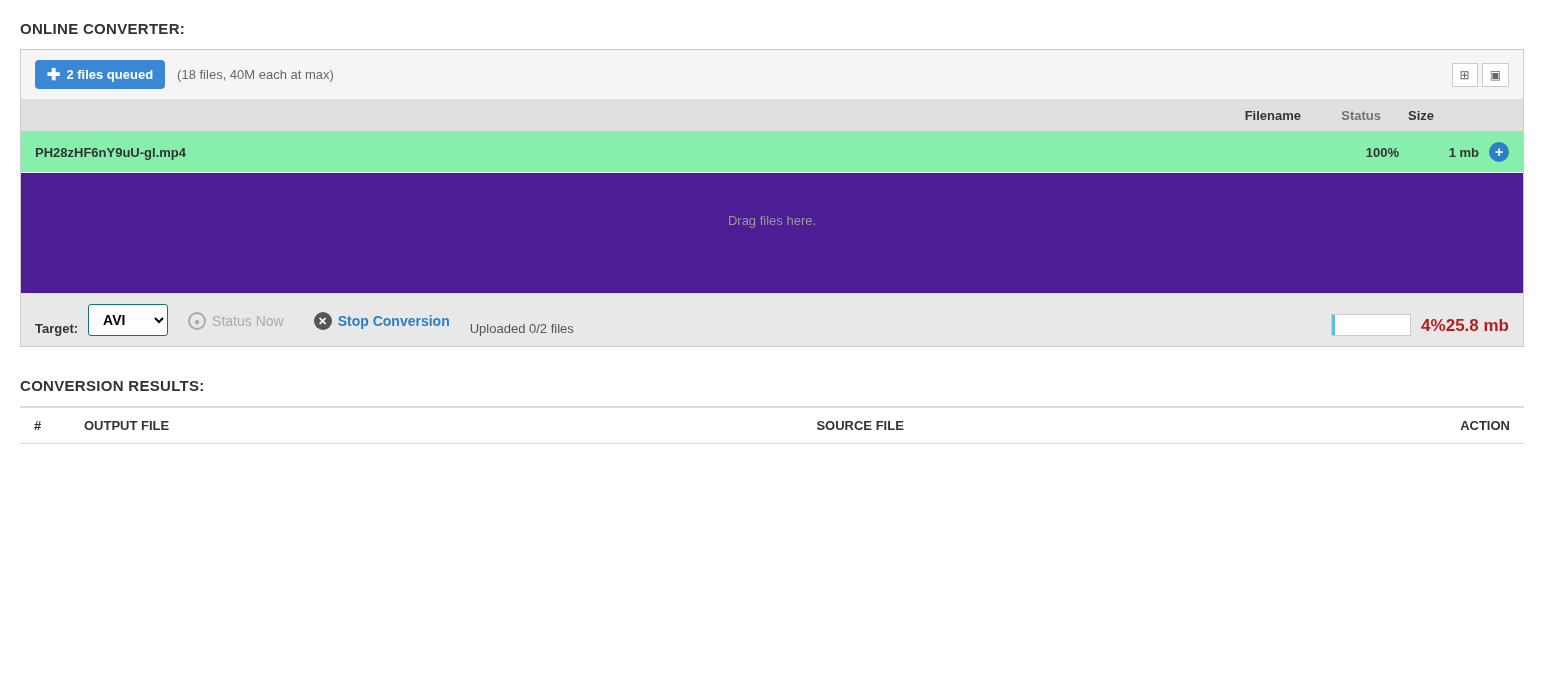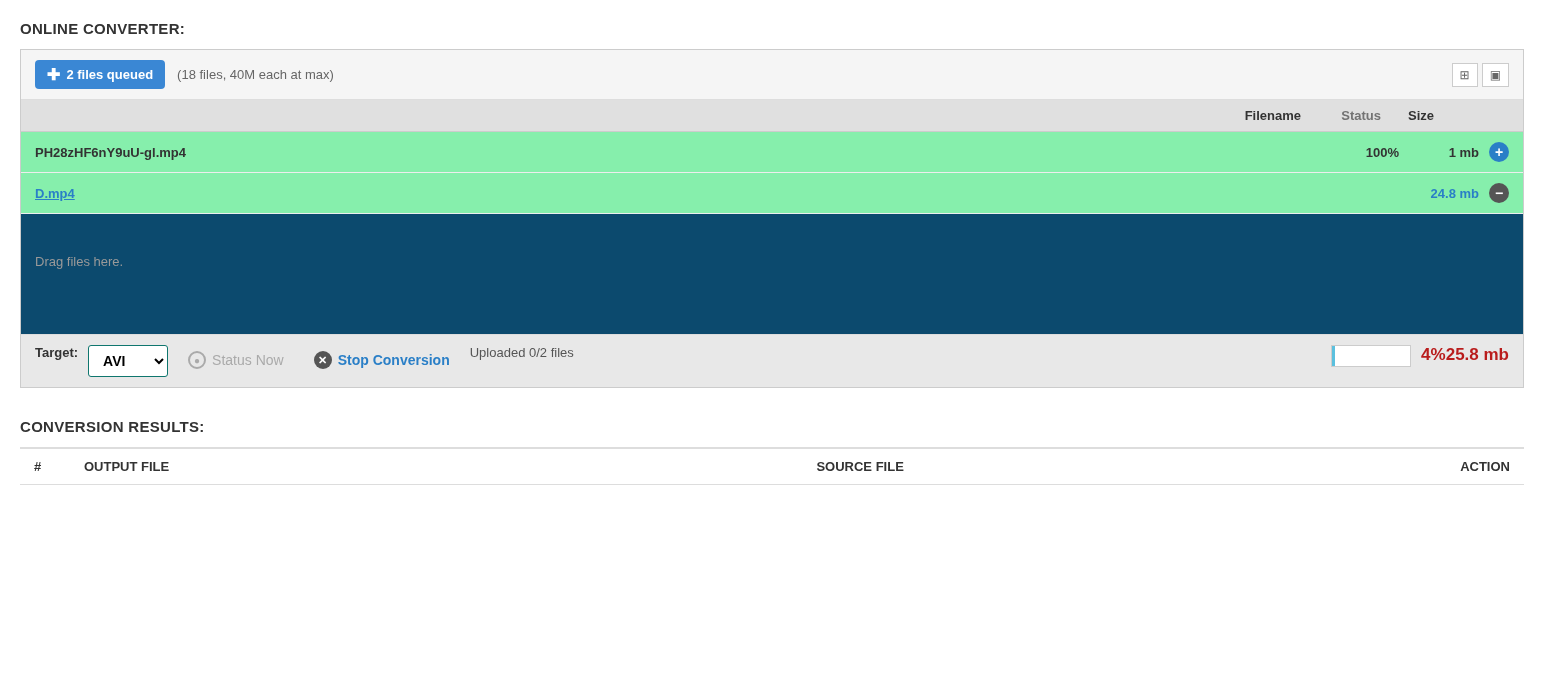--- a/index.html
+++ b/index.html
@@ -172,31 +172,31 @@
       justify-content: center;
       font-size: 14px;
       font-weight: bold;
       cursor: pointer;
       line-height: 1;
     }
 
     
     .drop-zone {
       padding: 40px 14px;
-      text-align: left;
+      text-align: center;
       color: #999;
       font-size: 13px;
-      background: #0c4a6e;
+      background: #4c1d95;
       min-height: 120px;
     }
 
     
     .bottom-bar {
       display: flex;
-      align-items: flex-start;
+      align-items: flex-end;
       padding: 10px 14px;
       background: #e8e8e8;
       border-top: 1px solid #ddd;
       gap: 10px;
     }
     .target-label {
       font-weight: bold;
       font-size: 13px;
       color: #333;
       white-space: nowrap;
@@ -349,28 +349,20 @@
 
   <div class="file-row">
     <div class="file-row-name">PH28zHF6nY9uU-gl.mp4</div>
     <div class="file-row-status">100%</div>
     <div class="file-row-size">1 mb</div>
     <div class="file-row-action">
       <div class="circle-plus">+</div>
     </div>
   </div>
 
-  <div class="file-row">
-    <div class="file-row-name link">D.mp4</div>
-    <div class="file-row-status"></div>
-    <div class="file-row-size blue-text">24.8 mb</div>
-    <div class="file-row-action">
-      <div class="circle-minus">−</div>
-    </div>
-  </div>
 
   <div class="drop-zone">
     <span>Drag files here.</span>
   </div>
 
   <div class="bottom-bar">
     <span class="target-label">Target:</span>
     <select class="target-select">
       <option>AVI</option>
       <option>MP4</option>

